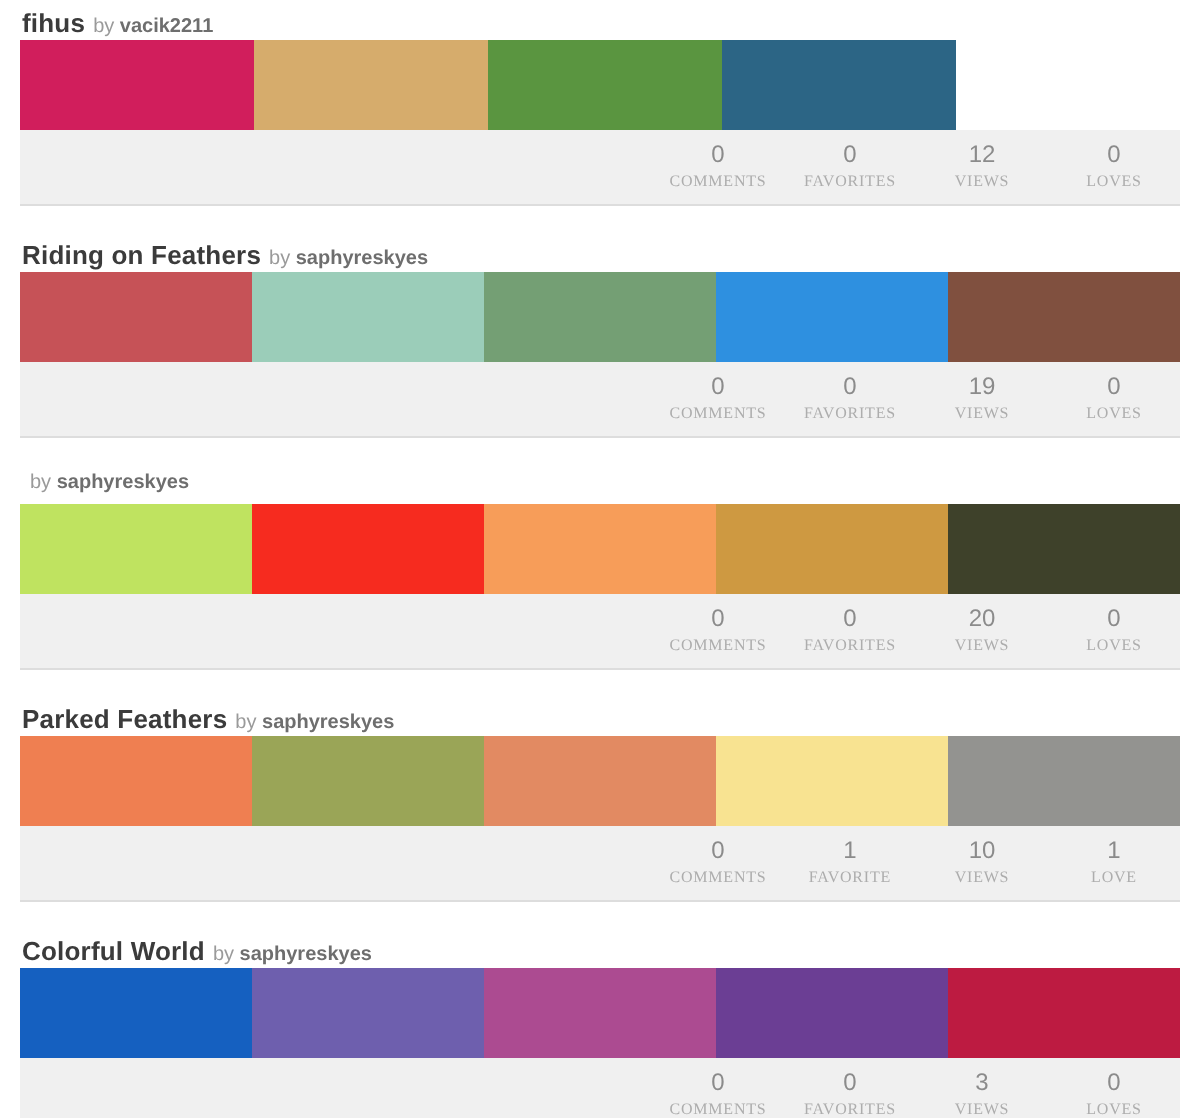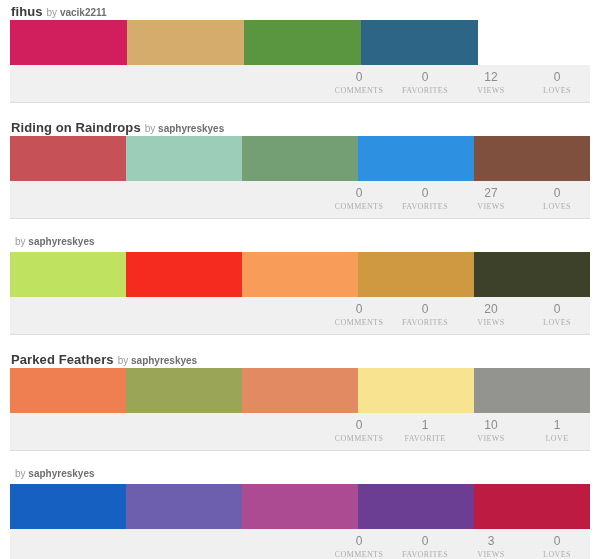--- a/index.html
+++ b/index.html
@@ -136,41 +136,41 @@
         </div>
         <div class="stat">
           <div class="stat-value">0</div>
           <div class="stat-label">LOVES</div>
         </div>
       </div>
     </div>
     <div class="card-gap"></div>
     <div class="palette-card">
       <div class="palette-header">
-        <span class="palette-title">Riding on Raindrops</span>
+        <span class="palette-title">Riding on Feathers</span>
         <span class="palette-byline"><span>by</span> <span class="author">saphyreskyes</span></span>
       </div>
       <div class="swatch-strip">
         <div class="swatch" style="background: rgb(198, 82, 87);"></div>
         <div class="swatch" style="background: rgb(155, 205, 185);"></div>
         <div class="swatch" style="background: rgb(116, 159, 116);"></div>
         <div class="swatch" style="background: rgb(46, 144, 224);"></div>
         <div class="swatch" style="background: rgb(128, 80, 63);"></div>
       </div>
       <div class="stats-bar">
         <div class="stat">
           <div class="stat-value">0</div>
           <div class="stat-label">COMMENTS</div>
         </div>
         <div class="stat">
           <div class="stat-value">0</div>
           <div class="stat-label">FAVORITES</div>
         </div>
         <div class="stat">
-          <div class="stat-value">27</div>
+          <div class="stat-value">19</div>
           <div class="stat-label">VIEWS</div>
         </div>
         <div class="stat">
           <div class="stat-value">0</div>
           <div class="stat-label">LOVES</div>
         </div>
       </div>
     </div>
     <div class="card-gap"></div>
     <div class="palette-card">
@@ -231,20 +231,21 @@
         </div>
         <div class="stat">
           <div class="stat-value">1</div>
           <div class="stat-label">LOVE</div>
         </div>
       </div>
     </div>
     <div class="card-gap"></div>
     <div class="palette-card">
       <div class="palette-header">
+        <span class="palette-title">Colorful World</span>
         <span class="palette-byline"><span>by</span> <span class="author">saphyreskyes</span></span>
       </div>
       <div class="swatch-strip">
         <div class="swatch" style="background: rgb(21, 96, 192);"></div>
         <div class="swatch" style="background: rgb(110, 95, 174);"></div>
         <div class="swatch" style="background: rgb(172, 75, 145);"></div>
         <div class="swatch" style="background: rgb(107, 62, 148);"></div>
         <div class="swatch" style="background: rgb(189, 27, 65);"></div>
       </div>
       <div class="stats-bar">

